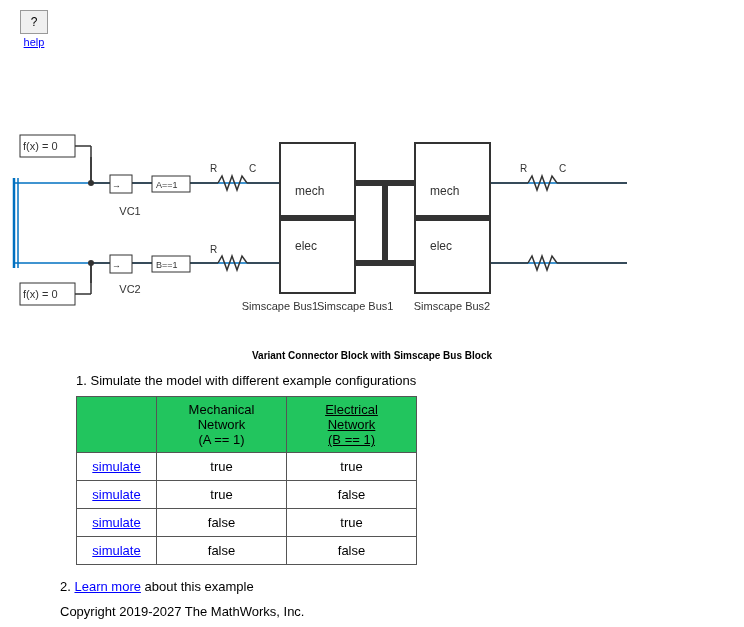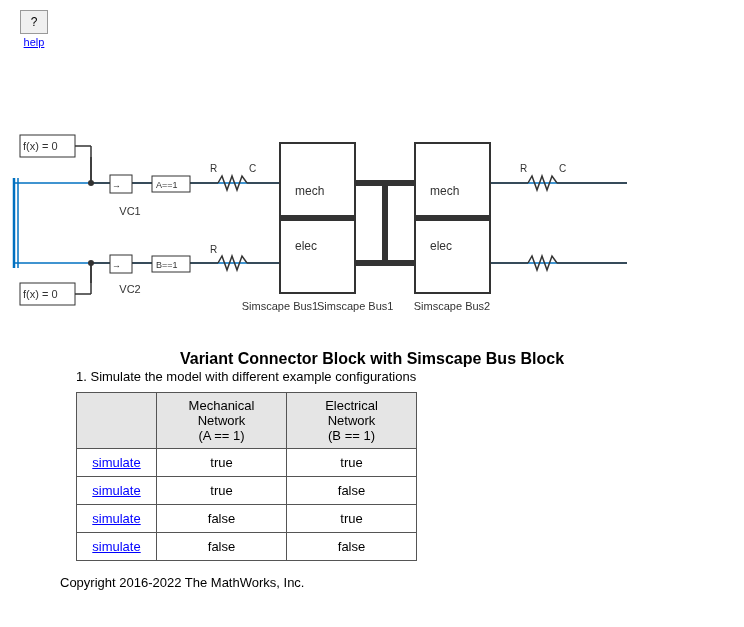--- a/index.html
+++ b/index.html
@@ -40,23 +40,23 @@
       overflow: hidden;
     }
 
     
     .content-area {
       padding: 10px 60px 20px 60px;
     }
 
     .main-title {
       font-weight: bold;
-      font-size: 16px;
+      font-size: 10px;
       text-align: center;
-      margin-bottom: 1px;
+      margin-bottom: 12px;
     }
 
     .numbered-item {
       margin-bottom: 10px;
       font-size: 13px;
     }
 
     .numbered-item p {
       margin-left: 16px;
       margin-bottom: 8px;
@@ -68,21 +68,21 @@
       margin-left: 16px;
       margin-bottom: 14px;
     }
     .config-table th, .config-table td {
       border: 1px solid #555;
       padding: 5px 18px;
       text-align: center;
       font-size: 13px;
     }
     .config-table th {
-      background: #e5e5e5;
+      background: #22c55e;
       font-weight: normal;
     }
     .config-table td.simulate-cell {
       padding: 6px 8px;
     }
     .simulate-link {
       color: #00f;
       text-decoration: underline;
       cursor: pointer;
     }
@@ -221,21 +221,21 @@
   <div class="numbered-item">
     <p>
       <span>1.</span>
       <span>Simulate the model with different example configurations</span>
     </p>
     <table class="config-table">
       <thead>
         <tr>
           <th style="width:80px;"></th>
           <th style="width:130px;">Mechanical Network<br>(A == 1)</th>
-          <th style="width:130px;">Electrical Network<br>(B == 1)</th>
+          <th style="width:130px;text-decoration:underline;">Electrical Network<br>(B == 1)</th>
         </tr>
       </thead>
       <tbody id="table-body">
       <tr>
             <td class="simulate-cell"><a class="simulate-link">simulate</a></td>
             <td>true</td>
             <td>true</td>
           </tr>
           <tr>
             <td class="simulate-cell"><a class="simulate-link">simulate</a></td>
@@ -249,14 +249,18 @@
           </tr>
           <tr>
             <td class="simulate-cell"><a class="simulate-link">simulate</a></td>
             <td>false</td>
             <td>false</td>
           </tr>
         </tbody>
     </table>
   </div>
 
-  <div class="copyright">Copyright 2016-2022 The MathWorks, Inc.</div>
+  <div class="numbered-item">
+    <span>2.</span>
+    <a class="learn-link">Learn more</a><span> about this example</span>
+  </div>
+  <div class="copyright">Copyright 2019-2027 The MathWorks, Inc.</div>
 </div>
 
 </body></html>

